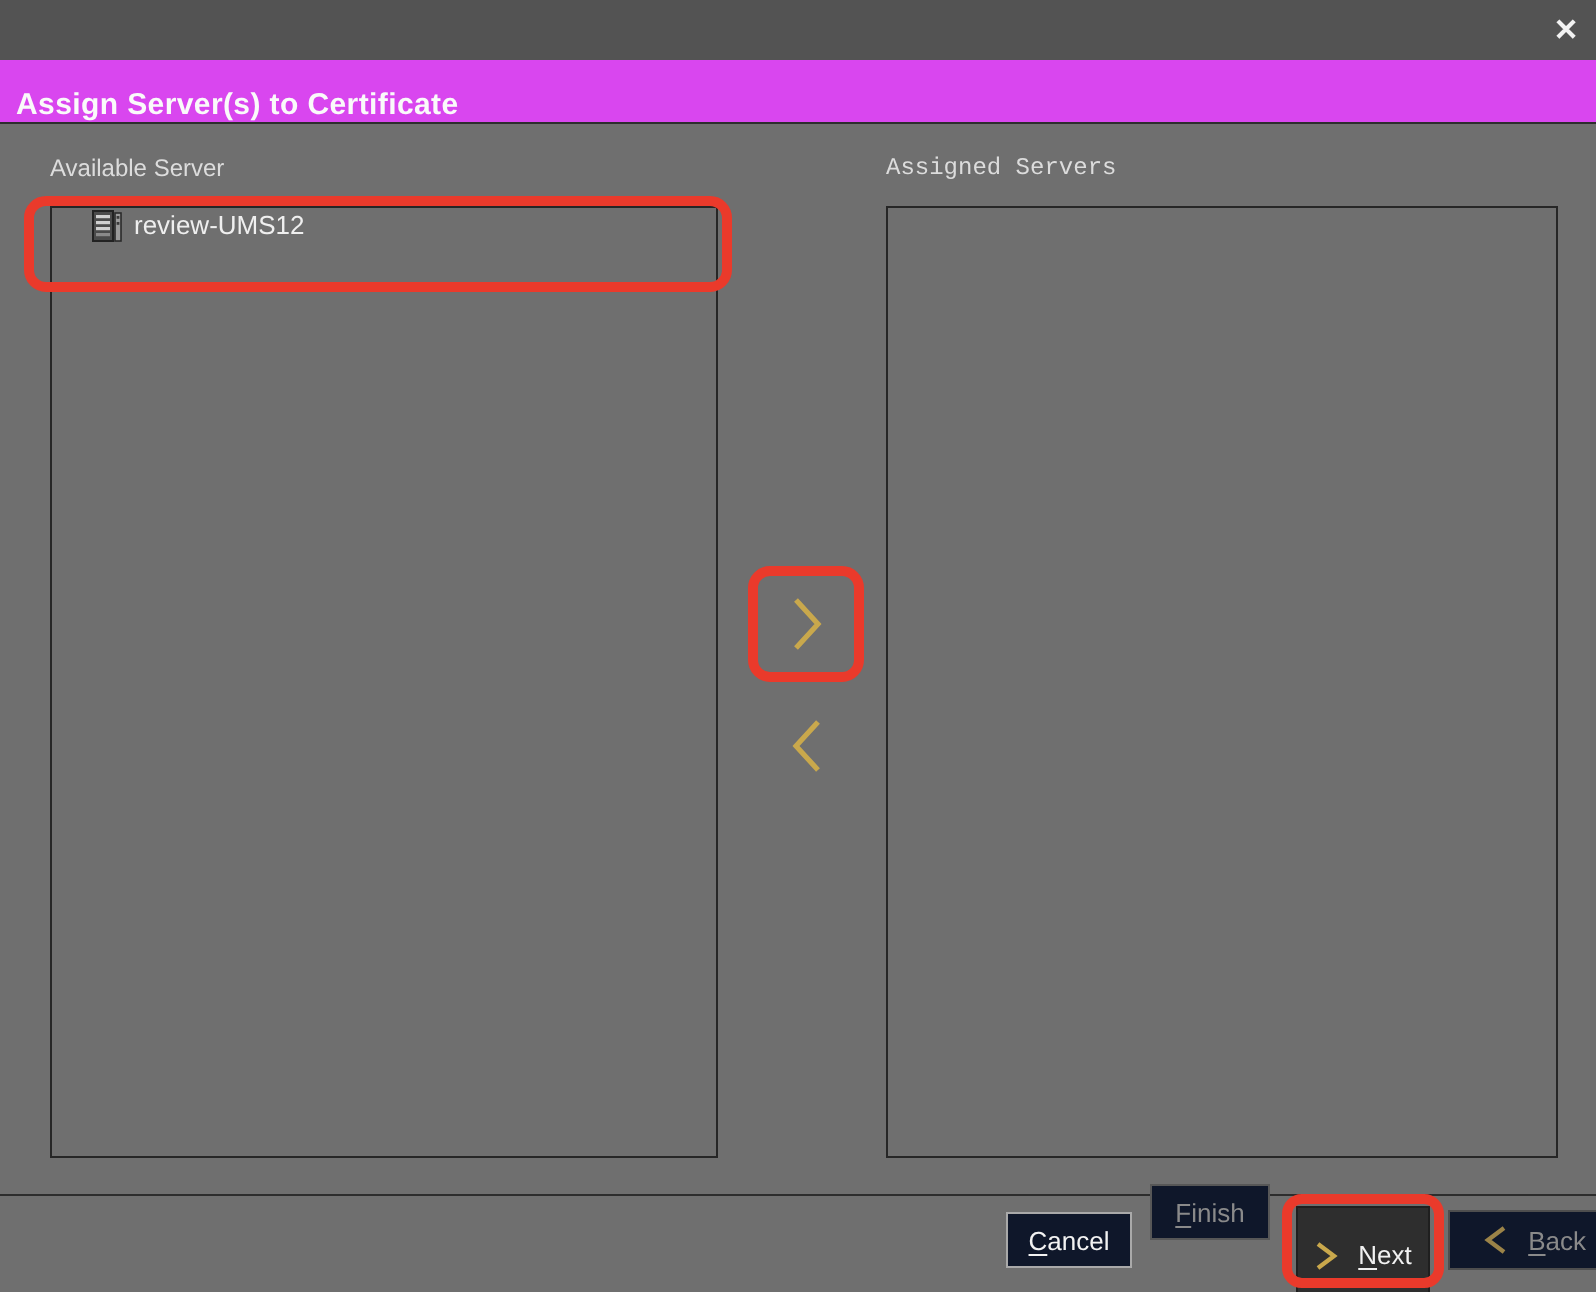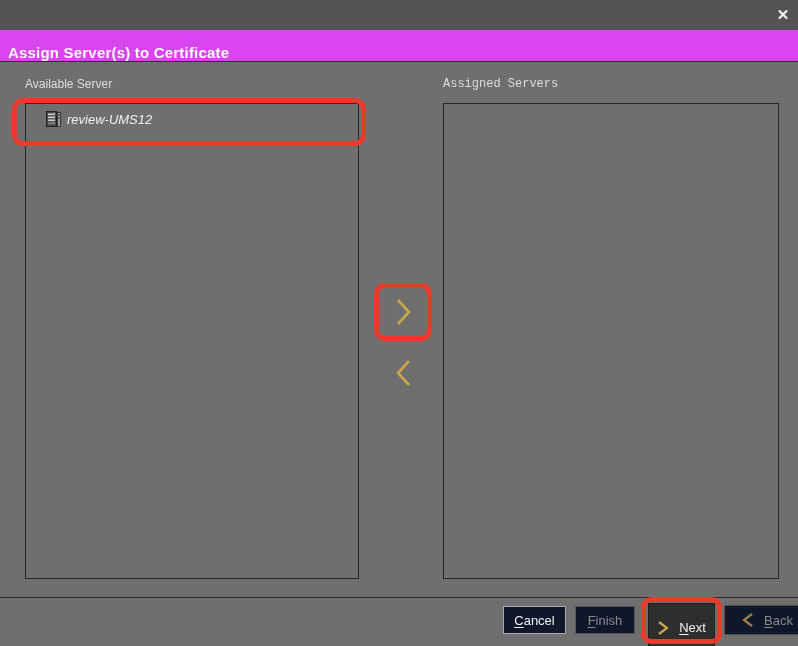--- a/index.html
+++ b/index.html
@@ -52,25 +52,24 @@
     background: #6f6f6f;
     top: 103px; height: 476px;
     box-sizing: border-box;
   }
   .listbox-available { left: 25px;  width: 334px; }
   .listbox-assigned  { left: 443px; width: 336px; }
 
   .list-row {
     margin-top: 1px;
     height: 28px;
-    display: flex; align-items: center;
+    display: flex; 
     padding-left: 20px; gap: 6px;
     color: #efefef; font-size: 13px;
     cursor: default;
-    font-style: italic;
   }
   .server-ico { width: 15px; height: 16px; flex: 0 0 auto; }
 
   
   .transfer-btn {
     width: 44px; height: 44px;
     display: flex; align-items: center; justify-content: center;
     background: transparent; border: none; padding: 0;
     cursor: default;
   }
@@ -87,21 +86,21 @@
     box-sizing: border-box;
     display: flex; align-items: center; justify-content: center;
     gap: 10px;
     background: #0f172a;
     font-size: 13px; color: #f2f2f2;
     cursor: default; user-select: none;
   }
   .mn { text-decoration: underline; text-underline-offset: 2px; }
 
   .btn-cancel { left: 503px; top: 606px; width: 63px; height: 28px; border: 1px solid #a9a9a9; }
-  .btn-finish { left: 575px; top: 606px; width: 60px; height: 28px; border: 1px solid #575757; color: #8a8a8a; }
+  .btn-finish { left: 575px; top: 592px; width: 60px; height: 28px; border: 1px solid #575757; color: #8a8a8a; }
   .btn-next   { left: 648px; top: 603px; width: 67px; height: 49px; border: 1px solid #1f1f1f; background: #2e2e2e; }
   .btn-back   { left: 724px; top: 605px; width: 76px; height: 30px; border: 1px solid #4e4e4e; color: #8a8a8a; justify-content: flex-end; }
   .btn .chev { flex: 0 0 auto; }
   .chev-dim { stroke: #9b8348; fill: none; stroke-width: 2.2; }
   .chev-gold { stroke: #c9a84c; fill: none; stroke-width: 2.2; }
 
   
   .annotation {
     position: absolute;
     border: 5px solid #ea3a2b;

